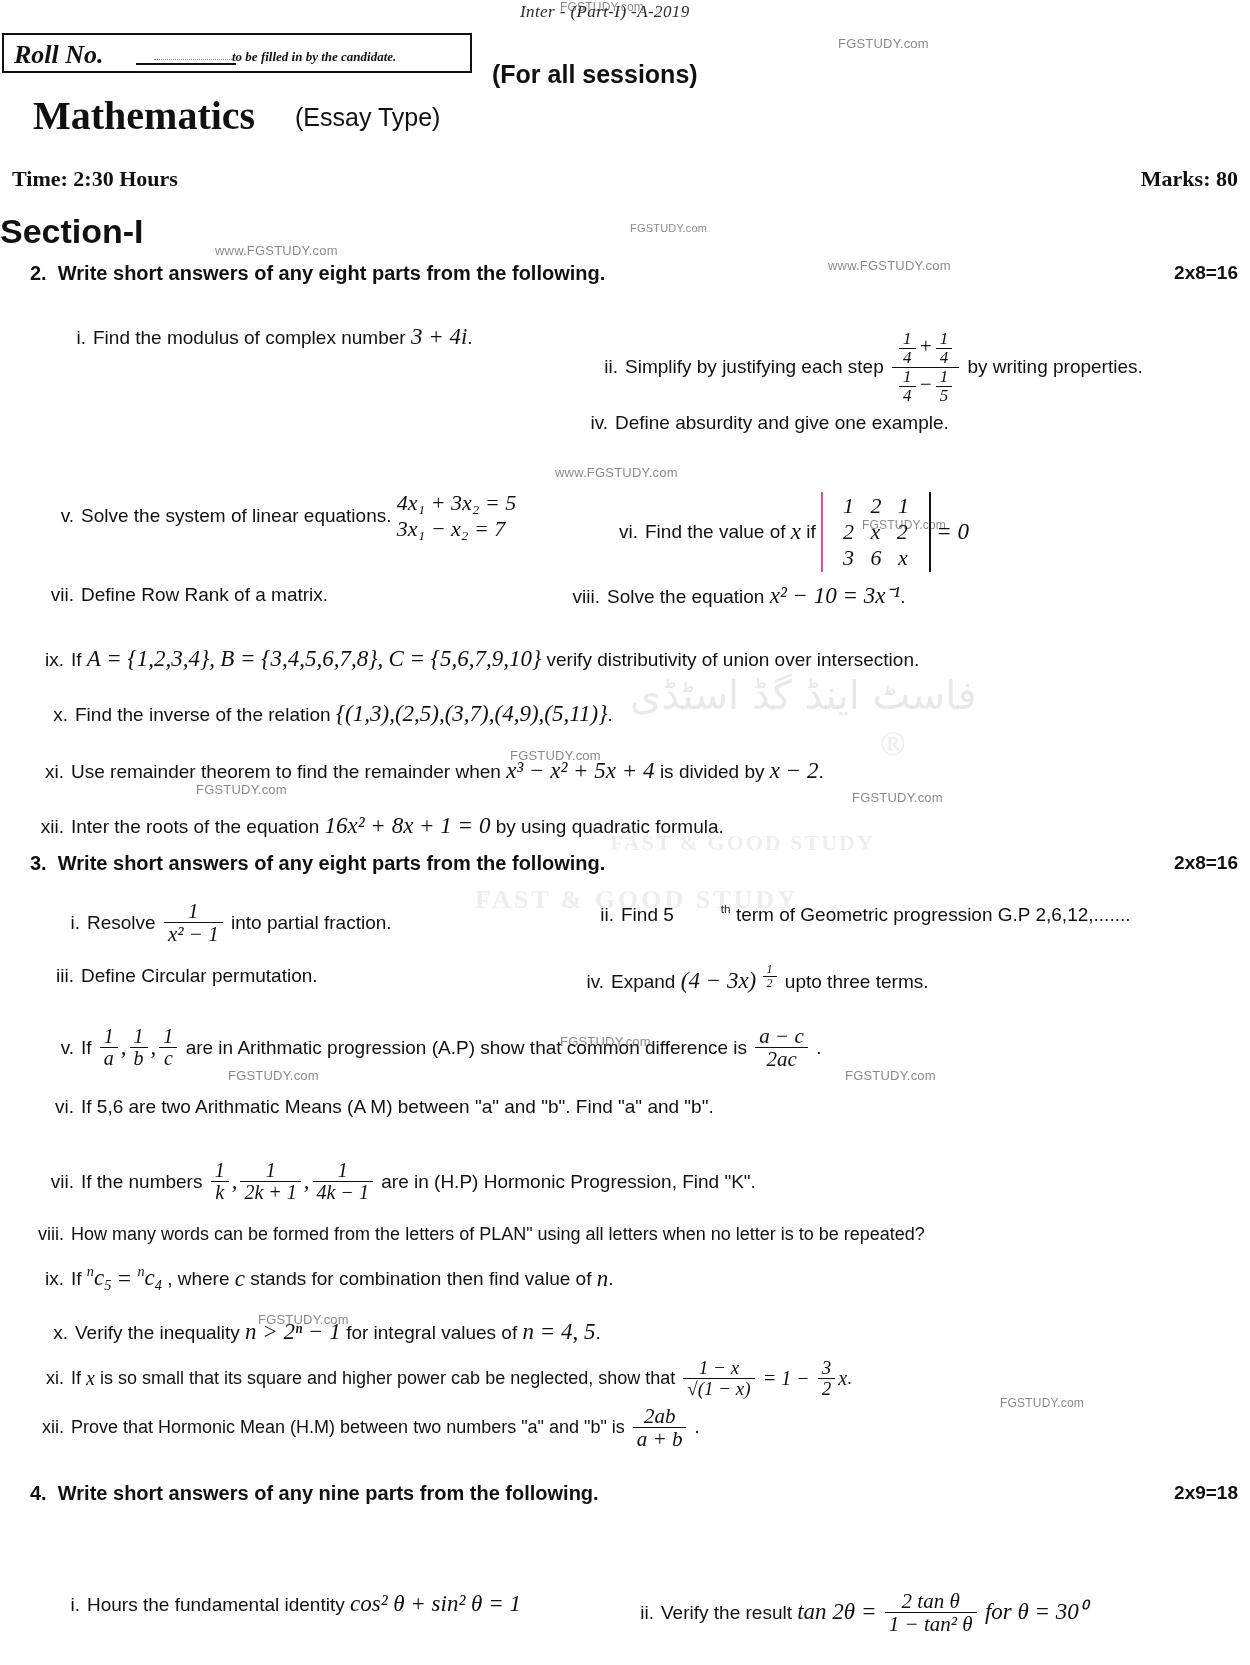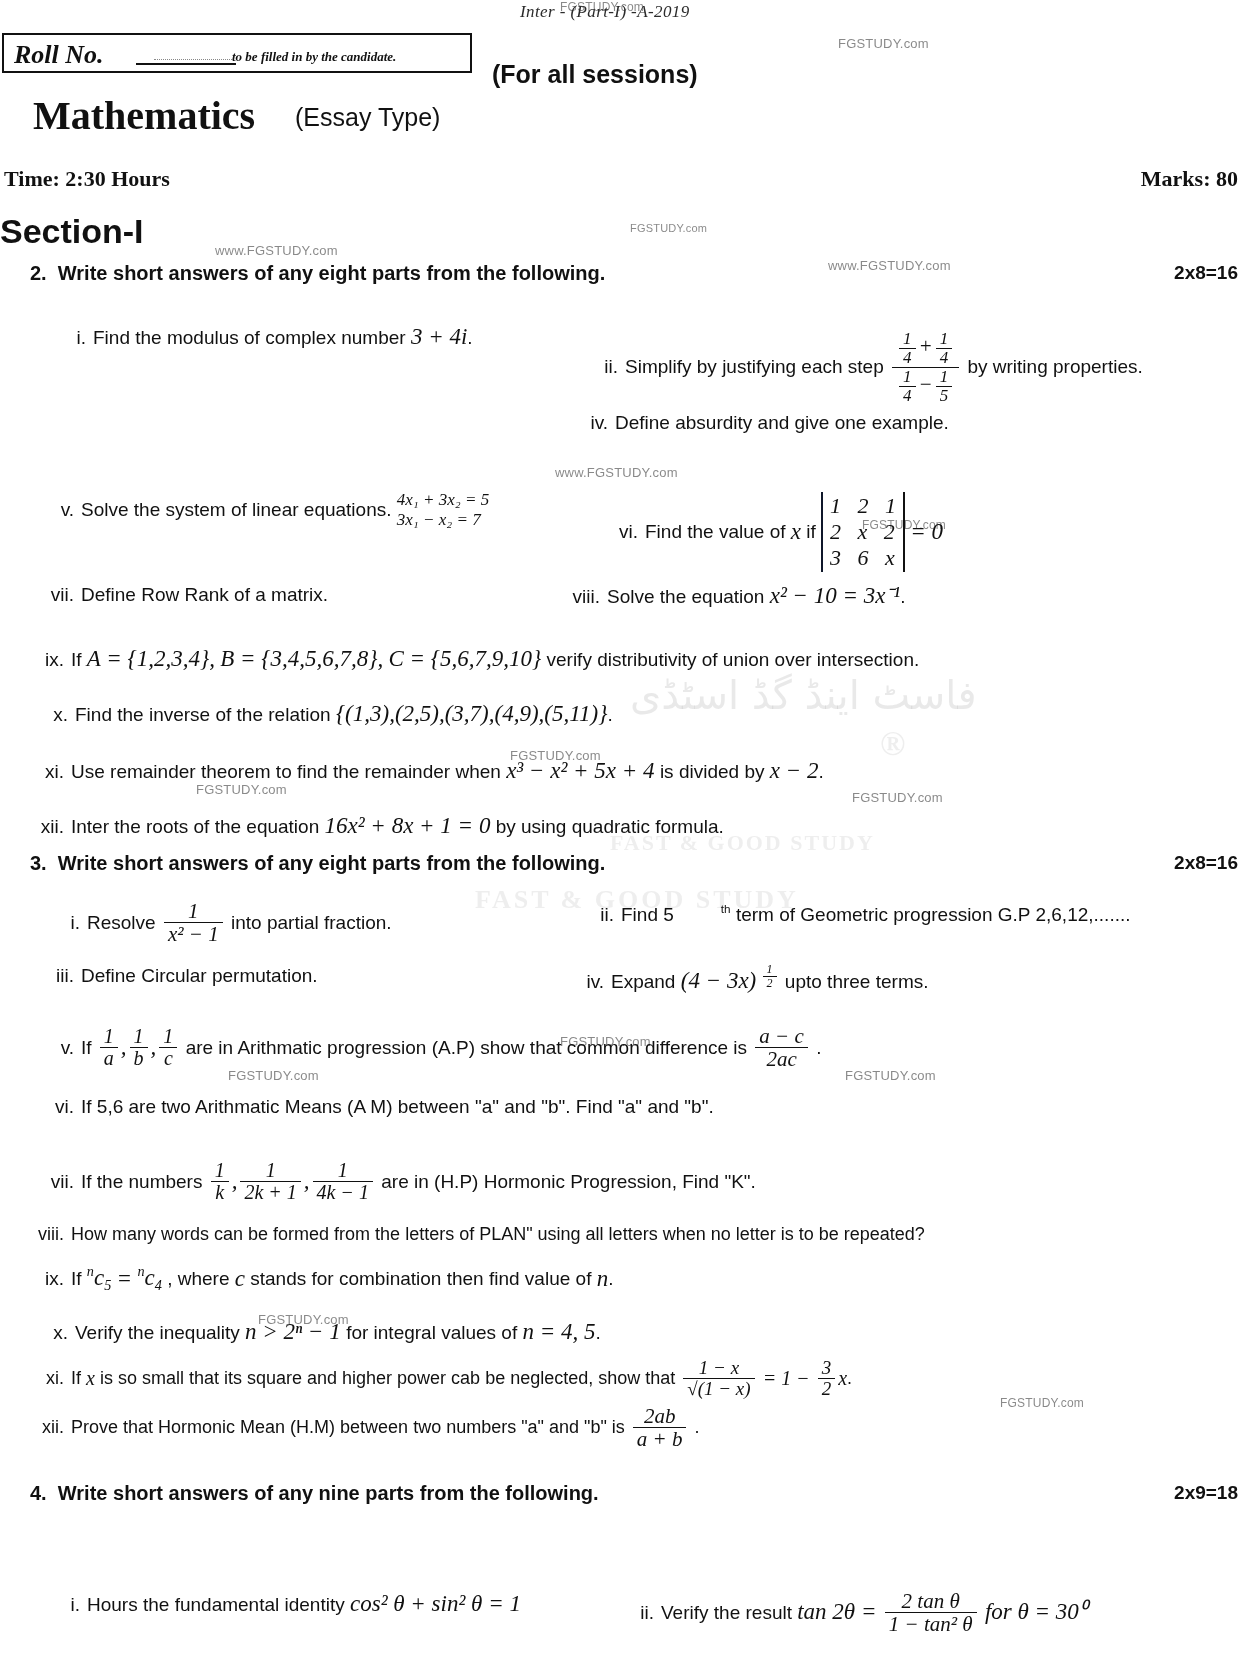--- a/index.html
+++ b/index.html
@@ -47,37 +47,37 @@
     margin: 0 3px;
   }
   .frac > .num { display: block; padding: 0 4px; }
   .frac > .den { display: block; padding: 0 4px; border-top: 1.6px solid #111; }
   .frac.small { font-size: 20px; }
 
   
   .det {
     display: inline-block;
     vertical-align: middle;
-    border-left: 2px solid #0f172a;
+    border-left: 2px solid #ec4899;
     border-right: 2px solid #111;
-    padding: 1px 7px;
+    padding: 1px 20px;
     font-family: "Liberation Serif", serif;
     font-style: italic;
     font-size: 22px;
     line-height: 1.18;
   }
   .det .row { display: block; white-space: pre; }
 
   
   .stack {
     display: inline-block;
     vertical-align: middle;
     font-family: "Liberation Serif", serif;
     font-style: italic;
-    font-size: 17px;
+    font-size: 22px;
     line-height: 1.18;
     text-align: left;
   }
   .stack span { display: block; white-space: nowrap; }
 
   
   #exam-session {
     position: absolute;
     left: 520px; top: 2px;
     font-family: "Liberation Serif", serif;
@@ -134,21 +134,21 @@
     font-weight: bold;
     font-size: 40px;
   }
   #paper-type {
     position: absolute;
     left: 295px; top: 103px;
     font-size: 25px;
   }
   #time-label {
     position: absolute;
-    left: 4px; top: 166px;
+    left: 12px; top: 166px;
     font-family: "Liberation Serif", serif;
     font-weight: bold;
     font-size: 22px;
   }
   #marks-label {
     position: absolute;
     right: 12px; top: 166px;
     font-family: "Liberation Serif", serif;
     font-weight: bold;
     font-size: 22px;

